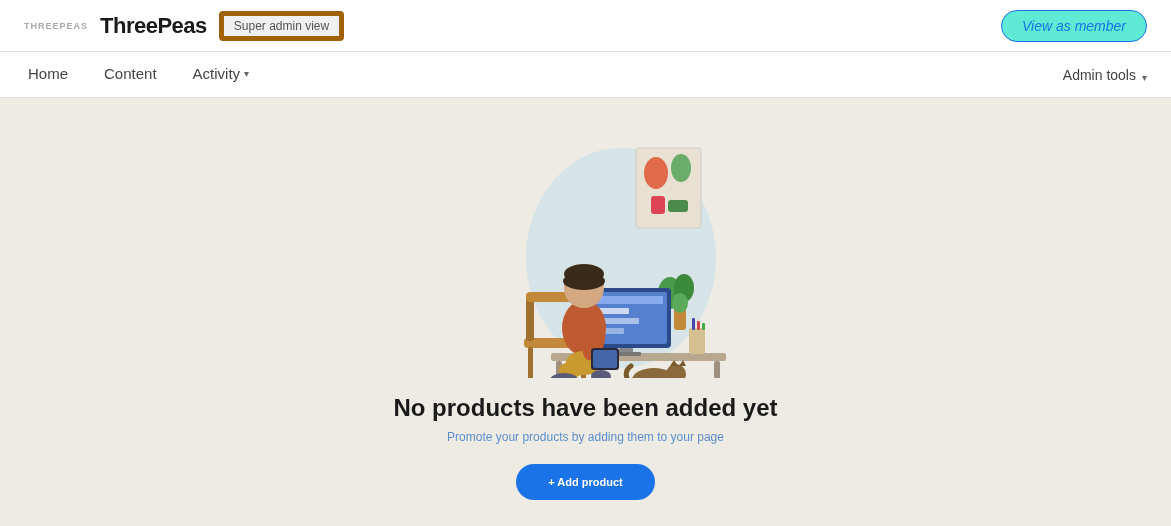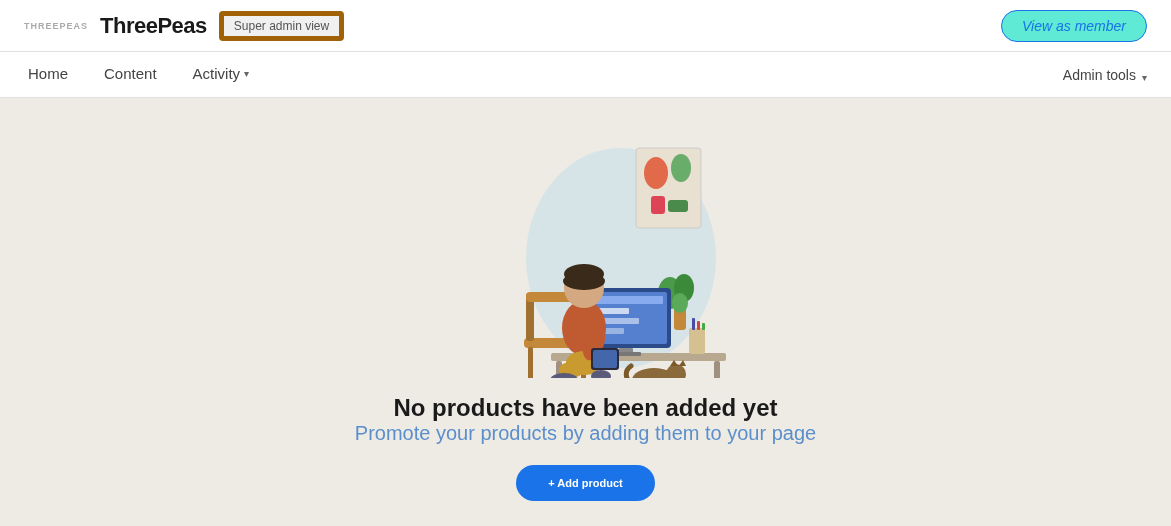--- a/index.html
+++ b/index.html
@@ -120,25 +120,25 @@
       width: 300px;
       height: 260px;
       position: relative;
       margin-bottom: 16px;
     }
 
     .empty-heading {
       font-size: 24px;
       font-weight: 600;
       color: #1a1a1a;
-      margin-bottom: 0;
+      margin-bottom: 8px;
       text-align: center;
     }
     .empty-subtext {
-      font-size: 20px;
+      font-size: 12px;
       color: #5b8fcc;
       margin-bottom: 20px;
       text-align: center;
     }
     .add-product-btn {
       background: #1a73e8;
       color: #fff;
       border: none;
       border-radius: 24px;
       padding: 12px 32px;

